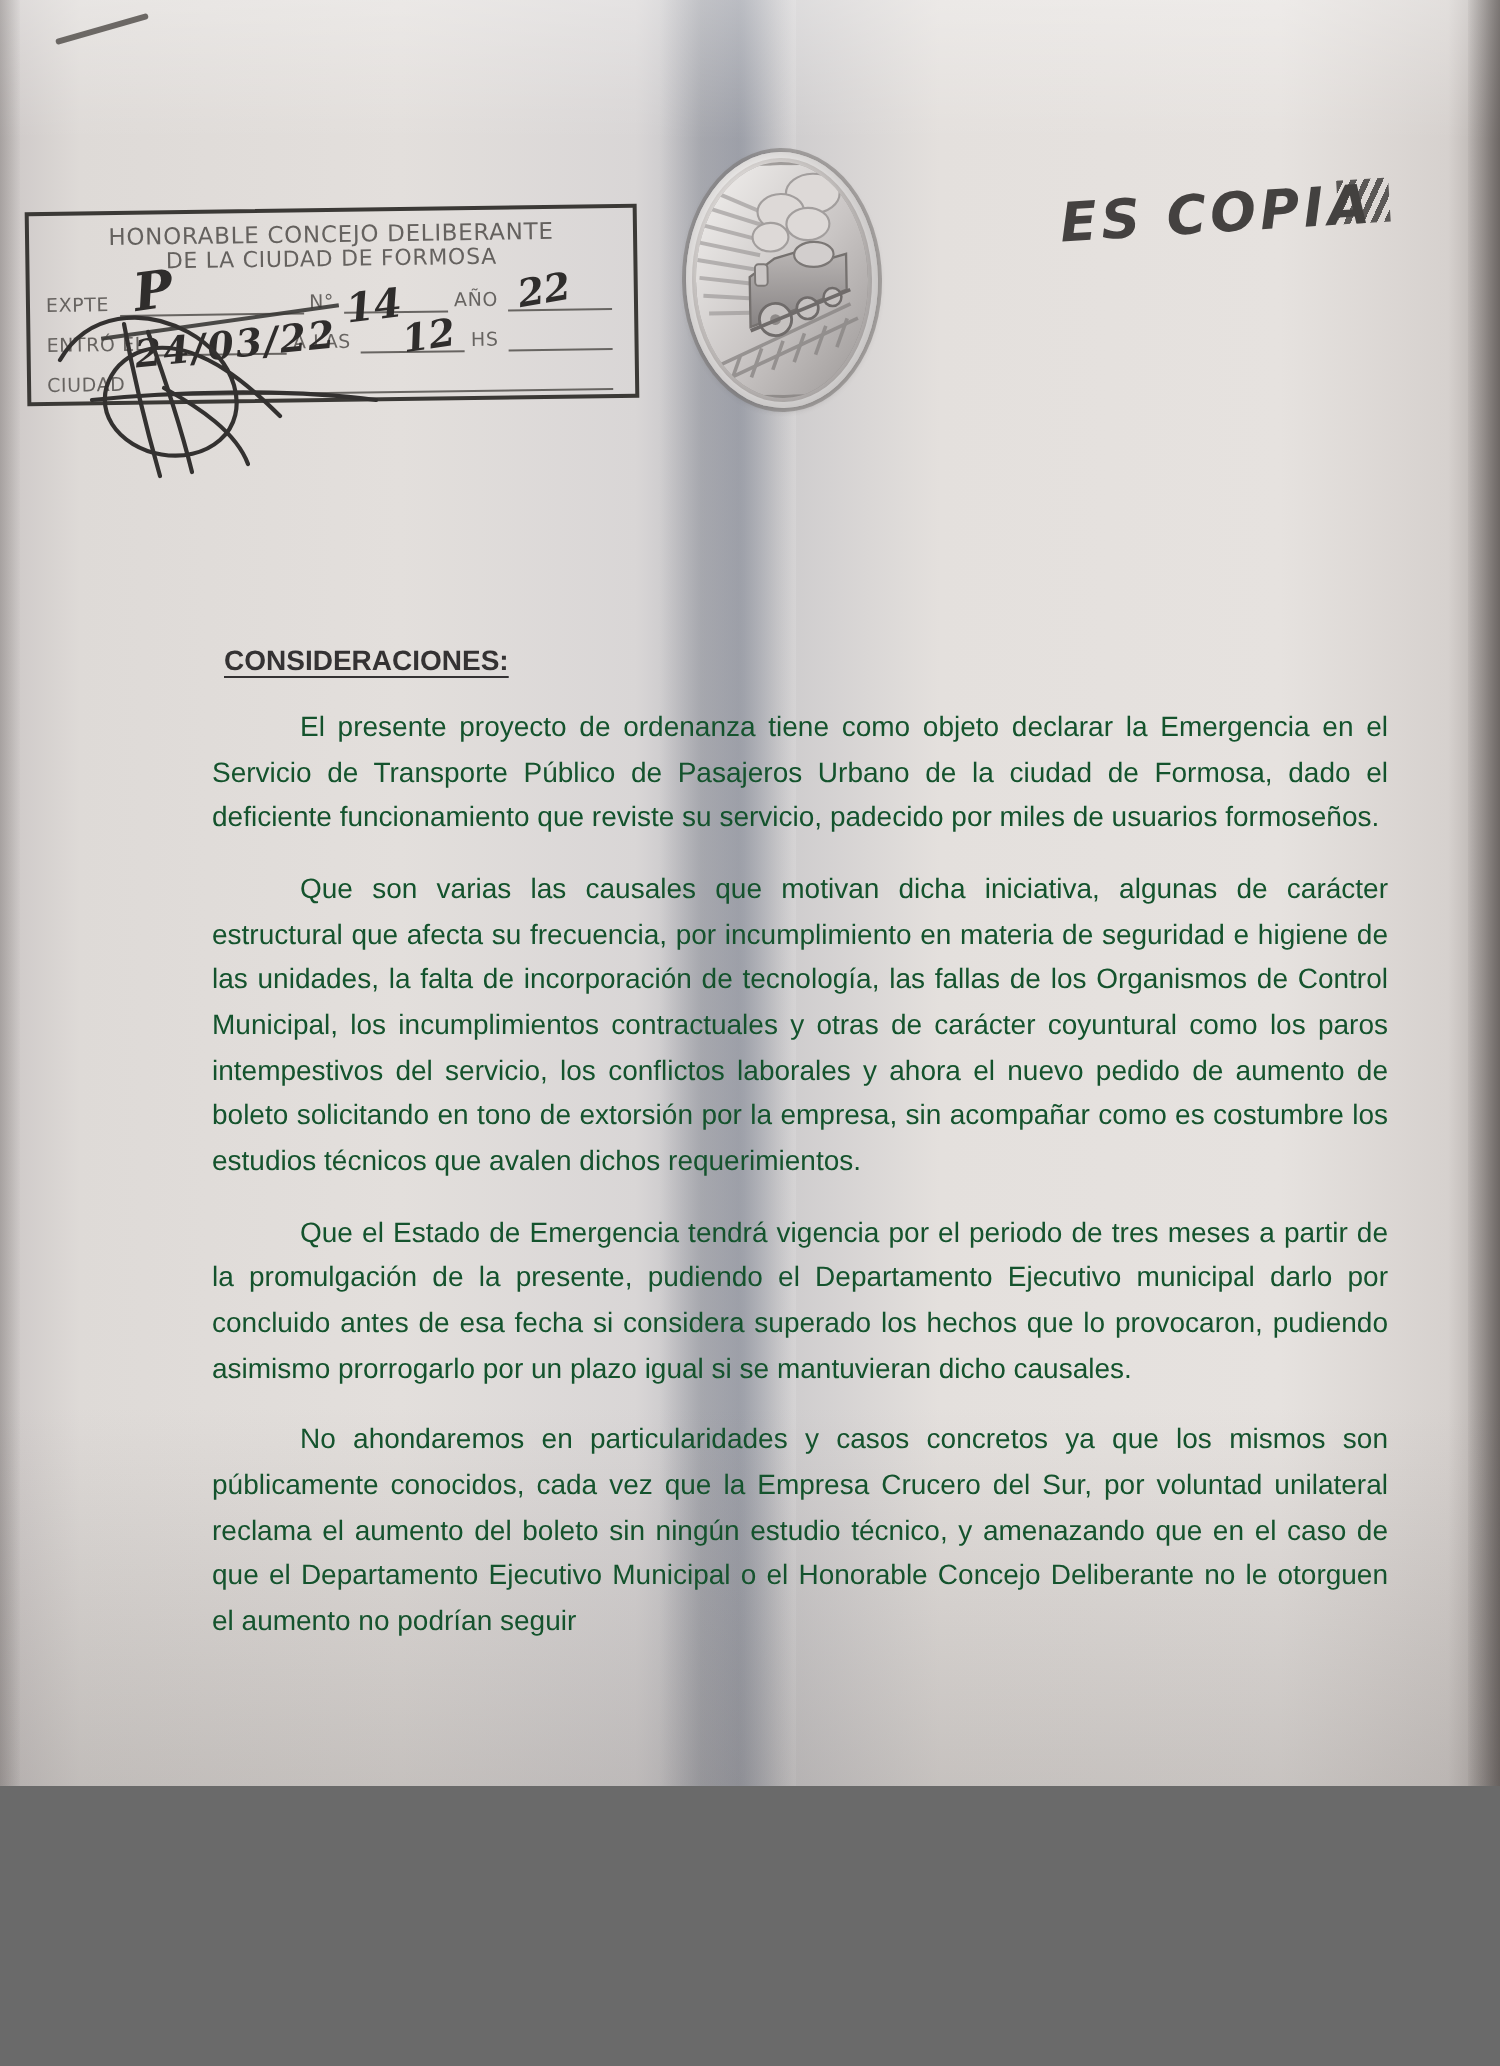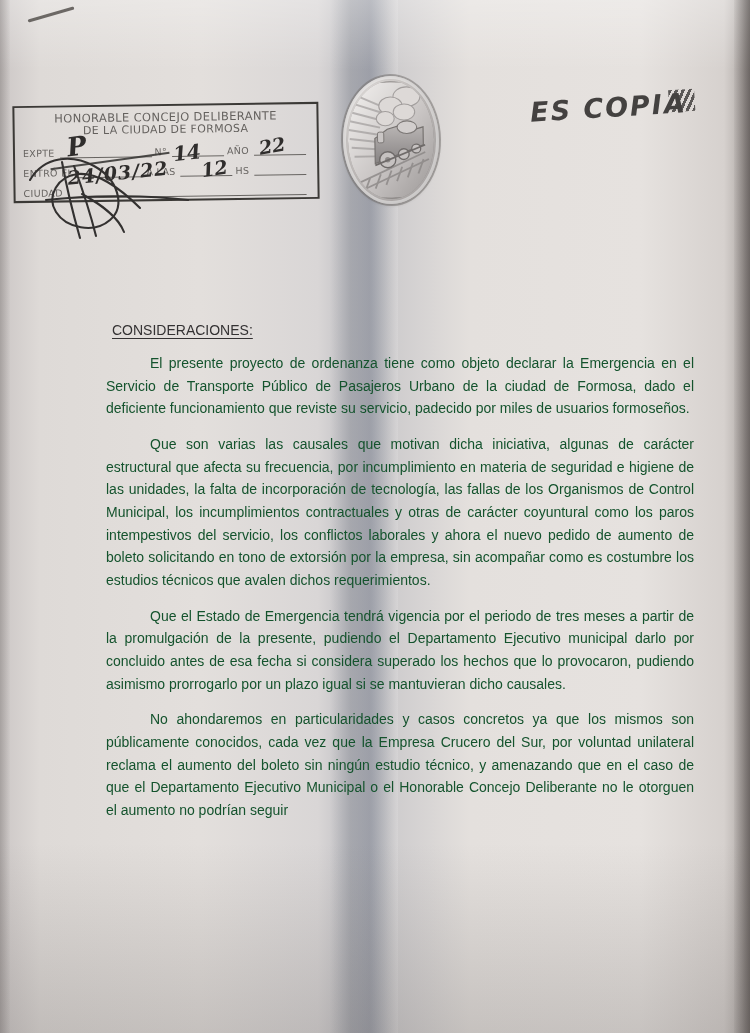--- a/index.html
+++ b/index.html
@@ -2,21 +2,21 @@
 <html lang="es"><head>
 <meta charset="utf-8">
 <title>Proyecto de Ordenanza — escaneo</title>
 <style>
   html,body{margin:0;padding:0;background:#6a6a6a;}
   *{box-sizing:border-box;}
 
   .page{
     position:relative;
     width:750px;
-    height:1033px;
+    height:893px;
     overflow:hidden;
     background:#d8d4d2;
     font-family:"Liberation Sans","DejaVu Sans",sans-serif;
     color:#3a3a3c;
     -webkit-font-smoothing:antialiased;
   }
 
   
   .paper{
     position:absolute; inset:0;
@@ -170,21 +170,21 @@
     color:#343233;
   }
   .doc-subtitle{
     position:absolute;left:118px;width:560px;top:254px;
     text-align:center;
     font-style:italic;font-weight:700;font-size:13.5px;line-height:1.55;
     color:#3a3839;
   }
   .heading{
     position:absolute;left:112px;top:322px;
-    font-size:14px;font-weight:400;
+    font-size:14px;font-weight:700;
     text-decoration:underline;text-underline-offset:3px;
     color:#343233;
   }
   .body{
     position:absolute;left:106px;top:352px;width:588px;
     font-size:14px;line-height:1.62;
     text-align:justify;
     color:#14532d;
   }
   .body p{margin:0 0 13px 0;text-indent:44px;}

